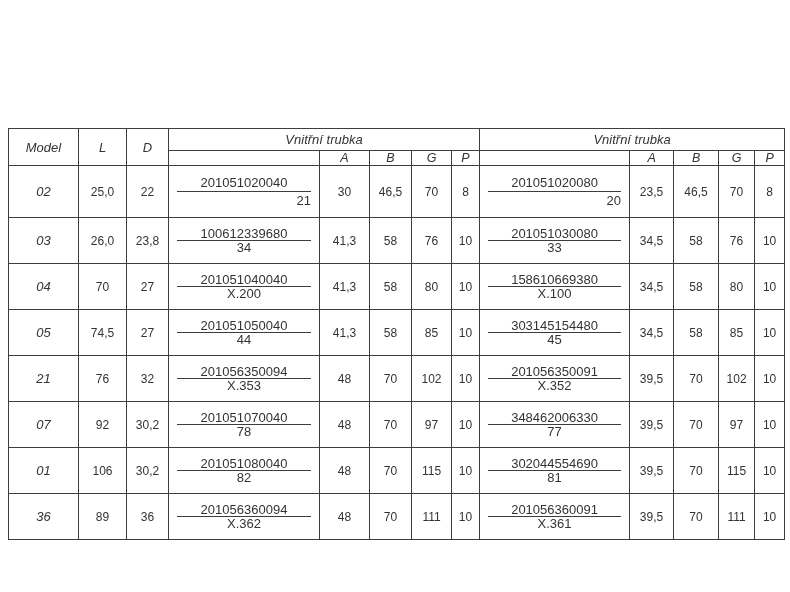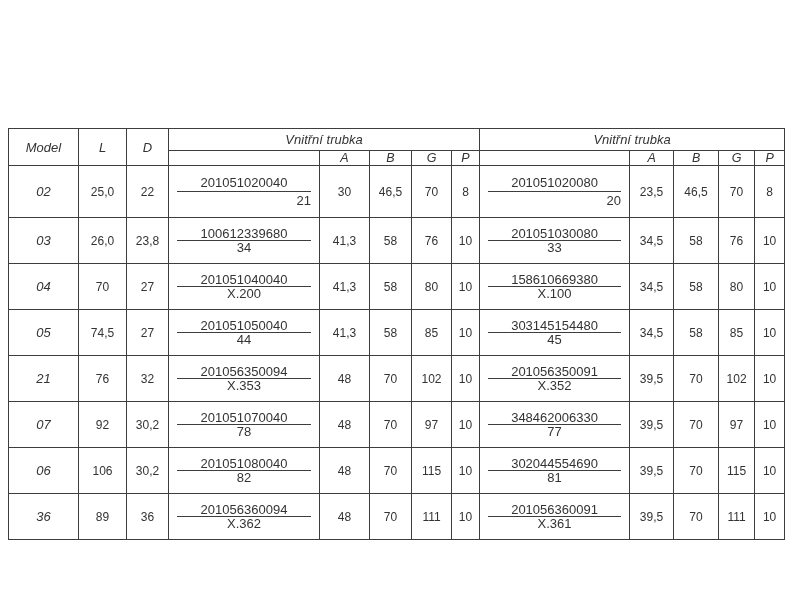--- a/index.html
+++ b/index.html
@@ -212,21 +212,21 @@
     <td class="codecell">
       <div class="code-top">348462006330</div>
       <div class="code-bot">77</div>
     </td>
     <td>39,5</td>
     <td>70</td>
     <td>97</td>
     <td>10</td>
   </tr>
         <tr>
-    <td class="model-cell">06</td>
+    <td class="model-cell">01</td>
     <td>106</td>
     <td>30,2</td>
     <td class="codecell">
       <div class="code-top">201051080040</div>
       <div class="code-bot">82</div>
     </td>
     <td>48</td>
     <td>70</td>
     <td>115</td>
     <td>10</td>

